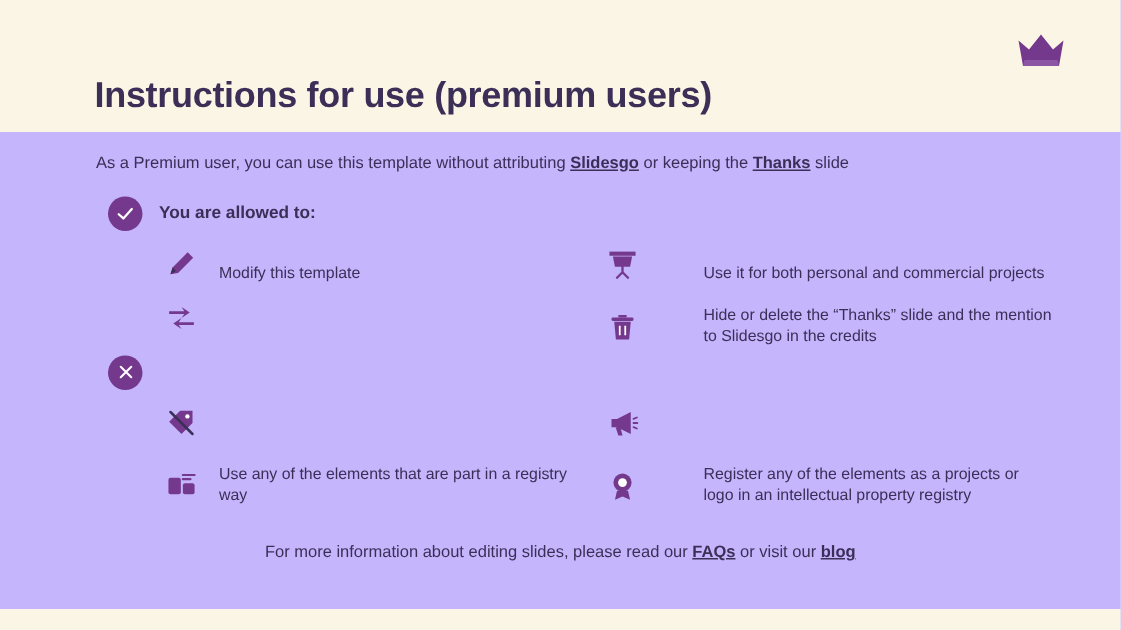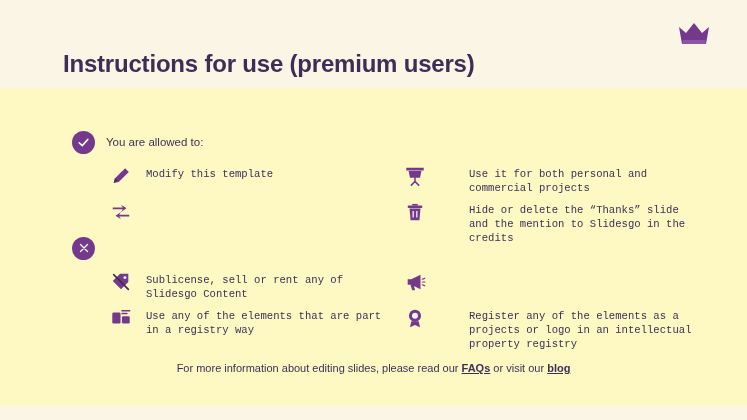--- a/index.html
+++ b/index.html
@@ -10,21 +10,21 @@
     width: 747px;
     height: 420px;
     background: #ffffff;
     font-family: "Liberation Sans", sans-serif;
     overflow: hidden;
   }
   .slide {
     position: relative;
     width: 747px;
     height: 420px;
-    background: #fef9c3;
+    background: #c4b5fd;
   }
   .header-band {
     position: absolute;
     left: 0;
     top: 0;
     width: 747px;
     height: 88px;
     background: #faf5e4;
   }
   .crown-icon {
@@ -71,35 +71,34 @@
     border-radius: 50%;
     background: #74398c;
     display: flex;
     align-items: center;
     justify-content: center;
     flex: none;
   }
   .badge svg { display: block; }
   .section-title {
     font-size: 11.5px;
-    font-weight: normal;
+    font-weight: bold;
     color: #3c2f57;
   }
   .items {
     position: relative;
     margin-top: 12px;
     width: 620px;
   }
   .item {
     position: absolute;
     display: flex;
-    align-items: flex-start;
+    align-items: flex-end;
     gap: 12px;
     width: 290px;
-    font-family: Liberation Mono, monospace;
   }
   .item .ic {
     width: 26px;
     height: 26px;
     flex: none;
     display: flex;
     align-items: center;
     justify-content: center;
     margin-top: -3px;
   }
@@ -146,20 +145,23 @@
 
   <div class="crown-icon">
     <svg viewBox="0 0 34 28" width="34" height="28" aria-hidden="true">
       <path d="M2 7 L9 13 L17 3 L25 13 L32 7 L29 24 L5 24 Z" fill="#74398c"></path>
       <path d="M5 24 L29 24 L28 20 L6 20 Z" fill="#8d56a4"></path>
     </svg>
   </div>
 
   <div class="title">Instructions for use (premium users)</div>
 
+  <div class="subtitle">
+    <span>As a Premium user, you can use this template without attributing </span><a href="#">Slidesgo</a><span> or keeping the </span><a href="#">Thanks</a><span> slide</span>
+  </div>
 
   <div class="section" style="top:130px;">
     <div class="section-head">
       <span class="badge">
         <svg viewBox="0 0 24 24" width="15" height="15" aria-hidden="true">
           <path d="M5 12.5 L10 17 L19 7" stroke="#ffffff" stroke-width="2.4" fill="none" stroke-linecap="round" stroke-linejoin="round"></path>
         </svg>
       </span>
       <span class="section-title">You are allowed to:</span>
     </div>
@@ -221,21 +223,20 @@
     <div class="items">
 
       <div class="item col-left row-0">
         <span class="ic">
           <svg viewBox="0 0 24 24" width="22" height="22" aria-hidden="true">
             <path d="M3 11 L11 3 H20 V12 L12 20 Z" fill="#74398c"></path>
             <circle cx="16.3" cy="7.2" r="1.6" fill="#ffffff"></circle>
             <path d="M4 4 L20 20" stroke="#3c2f57" stroke-width="1.8" stroke-linecap="round"></path>
           </svg>
         </span>
-        <span class="txt">Sublicense, sell or rent any of Slidesgo Content</span>
       </div>
 
       <div class="item col-right row-0">
         <span class="ic">
           <svg viewBox="0 0 24 24" width="22" height="22" aria-hidden="true">
             <path d="M4 9 H8 L18 4 V20 L8 15 H4 Z" fill="#74398c"></path>
             <path d="M7 15 L9 21 H12 L10.5 15 Z" fill="#74398c"></path>
             <path d="M20 9 L22.5 8 M20 12 H22.8 M20 15 L22.5 16" stroke="#74398c" stroke-width="1.3" stroke-linecap="round"></path>
           </svg>
         </span>

